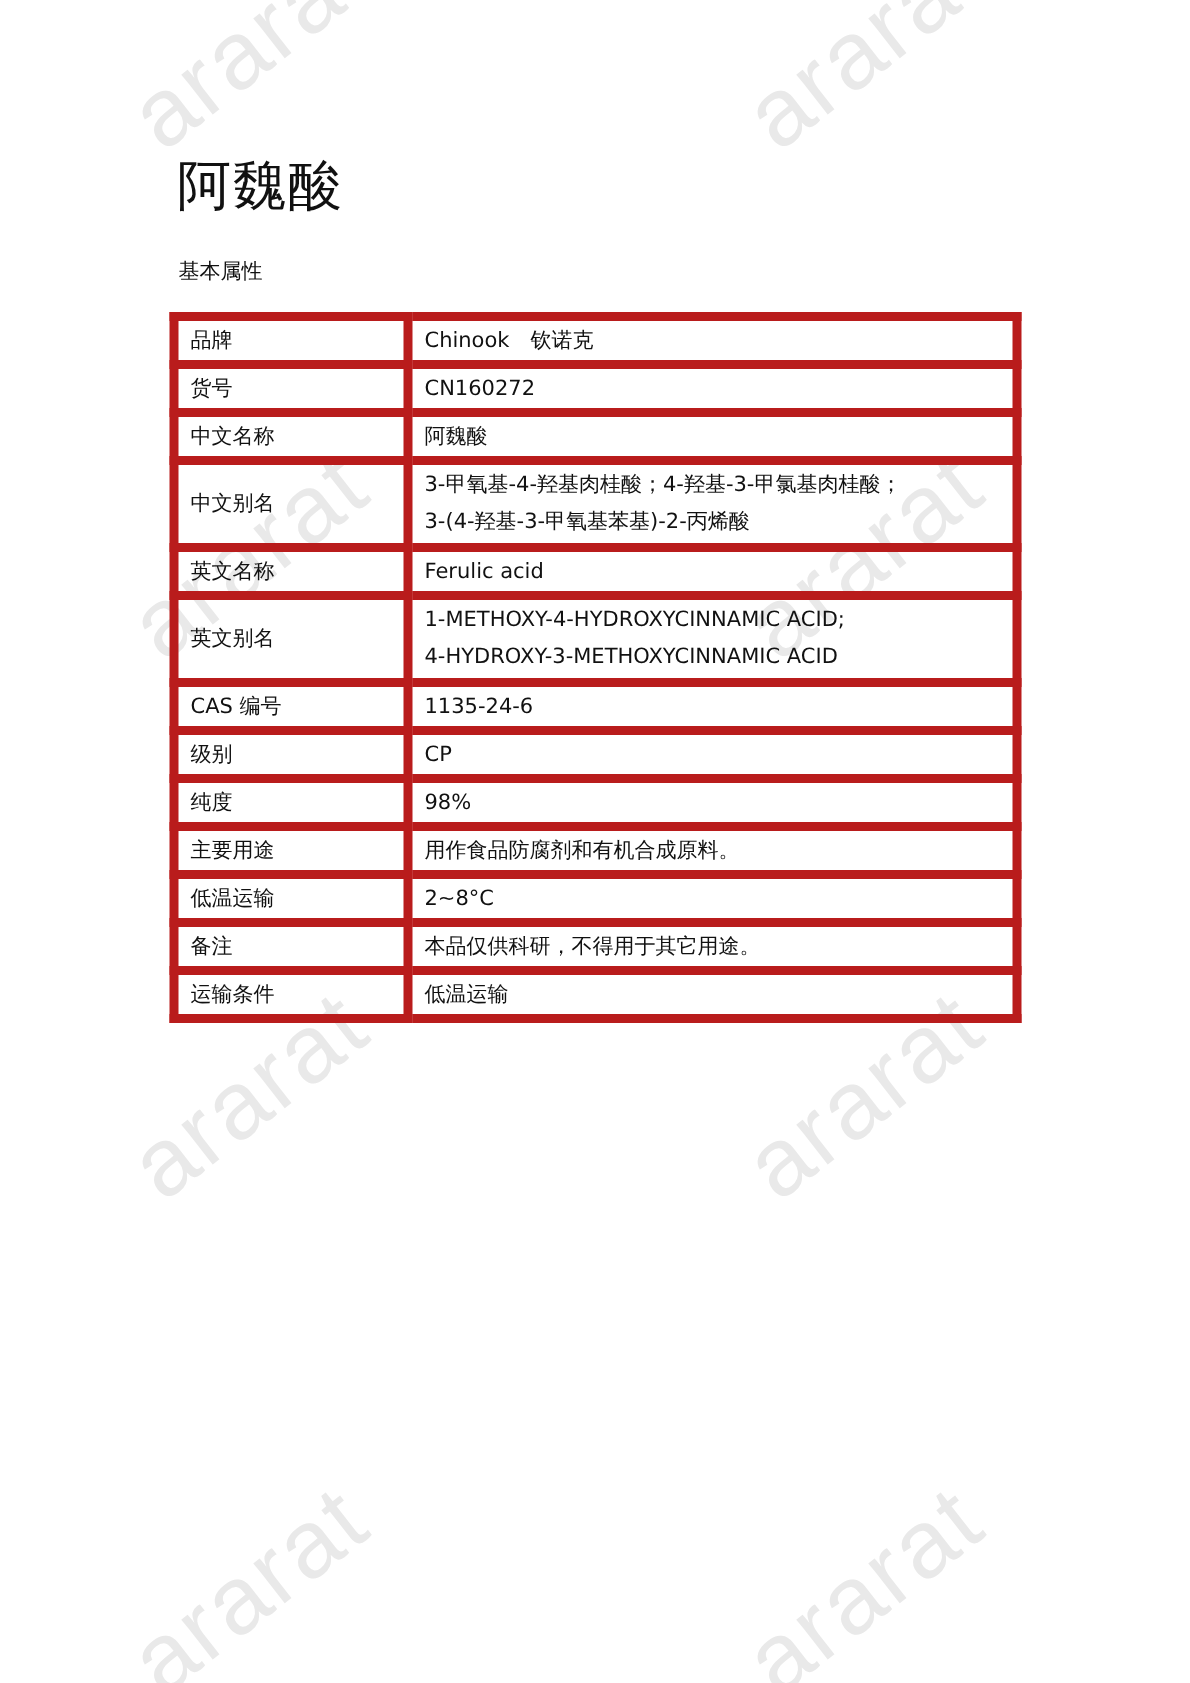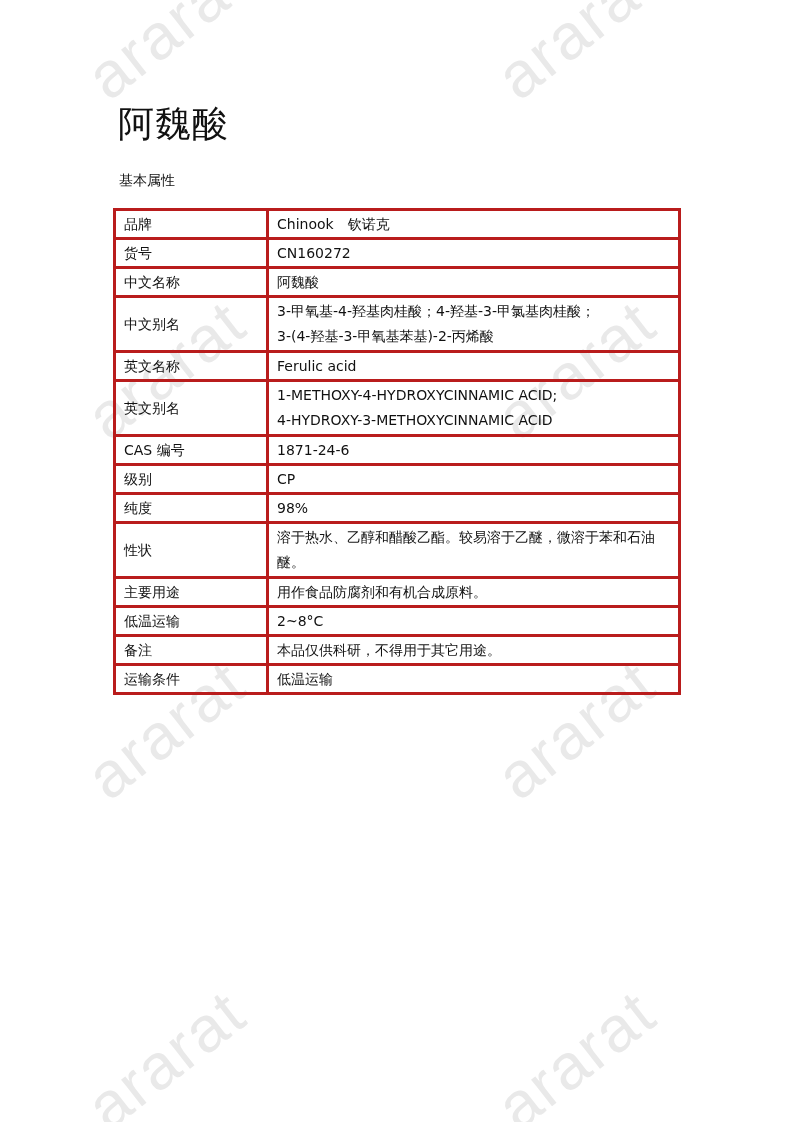--- a/index.html
+++ b/index.html
@@ -18,21 +18,21 @@
     }
     .subtitle {
       position: absolute; left: 119px; top: 172px; font-size: 14px; z-index: 1; text-align: center;
     }
     table {
       position: absolute; left: 113px; top: 208px; width: 568px;
       border-collapse: collapse; z-index: 1; font-size: 14px;
       background: transparent;
     }
     td {
-      border: 3px solid #b91c1c; padding: 0 8px; height: 26px; line-height: 26px; vertical-align: middle;
+      border: 6px solid #b91c1c; padding: 0 8px; height: 26px; line-height: 26px; vertical-align: middle;
     }
     td.k { width: 134px; }
     td.v.multi { line-height: 25px; padding-top: 1px; padding-bottom: 1px; }
     sub { font-size: 9px; vertical-align: -3px; line-height: 0; }
   </style>
 </head>
 <body>
 
 <div class="wm" style="left:118px; top:40px;">ararat</div>
 <div class="wm" style="left:528px; top:40px;">ararat</div>
@@ -73,33 +73,29 @@
   </tr>
   <tr>
     <td class="k">英文别名</td>
     <td class="v multi">
       <div>1-METHOXY-4-HYDROXYCINNAMIC ACID;</div>
       <div>4-HYDROXY-3-METHOXYCINNAMIC ACID</div>
     </td>
   </tr>
   <tr>
     <td class="k">CAS 编号</td>
-    <td class="v">1871-24-6</td>
+    <td class="v">1135-24-6</td>
   </tr>
   <tr>
     <td class="k">级别</td>
     <td class="v">CP</td>
   </tr>
   <tr>
     <td class="k">纯度</td>
     <td class="v">98%</td>
-  </tr>
-  <tr>
-    <td class="k">性状</td>
-    <td class="v multi">溶于热水、乙醇和醋酸乙酯。较易溶于乙醚，微溶于苯和石油醚。</td>
   </tr>
   <tr>
     <td class="k">主要用途</td>
     <td class="v">用作食品防腐剂和有机合成原料。</td>
   </tr>
   <tr>
     <td class="k">低温运输</td>
     <td class="v">2~8°C</td>
   </tr>
   <tr>

